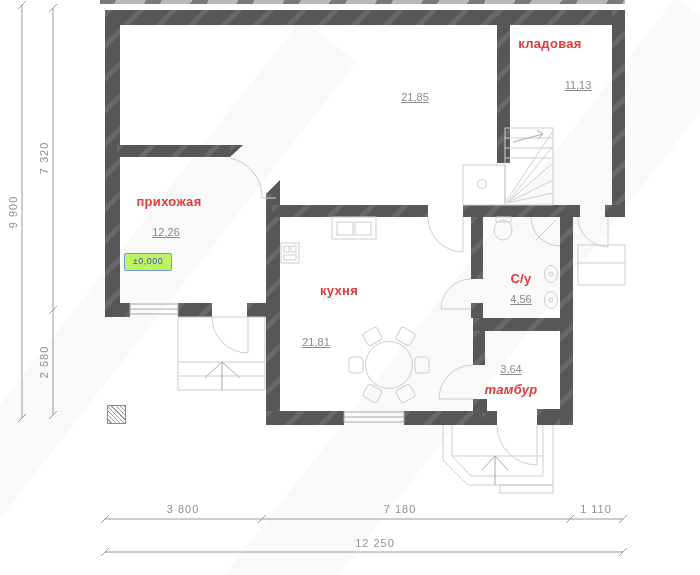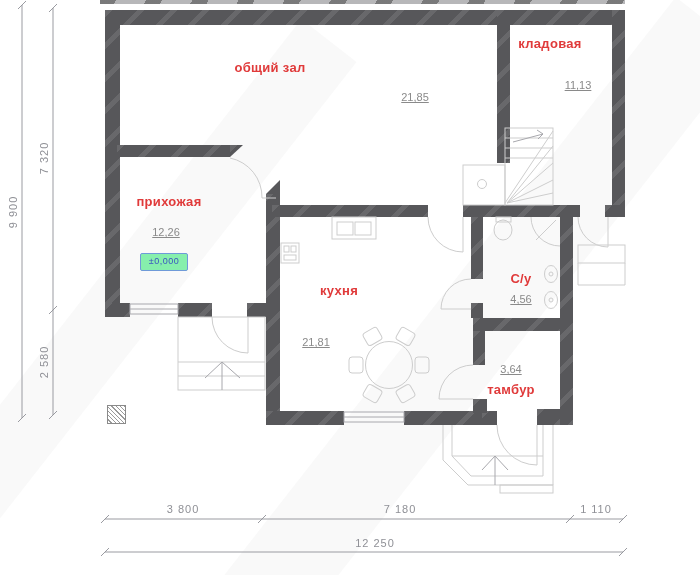--- a/index.html
+++ b/index.html
@@ -18,23 +18,23 @@
   .s-light{stroke:var(--line-light);fill:none;stroke-width:1;}
   .s-mid{stroke:var(--line-mid);fill:none;stroke-width:1;}
   .s-dim{stroke:var(--dimension-text);fill:none;stroke-width:0.9;}
   .room-label{position:absolute;color:var(--room-label);font-size:13px;font-weight:bold;
               text-align:center;white-space:nowrap;letter-spacing:.3px;}
   .area{position:absolute;color:var(--area-text);font-size:11px;text-align:center;
         text-decoration:underline;white-space:nowrap;}
   .dim{position:absolute;color:var(--dimension-text);font-size:11px;text-align:center;
        white-space:nowrap;letter-spacing:1px;}
   .dim.vert{transform:rotate(-90deg);}
-  .elev{position:absolute;left:140px;top:253px;width:46px;height:16px;border:1px solid var(--elevation-border);
+  .elev{position:absolute;left:124px;top:253px;width:46px;height:16px;border:1px solid var(--elevation-border);
         border-radius:2px;color:var(--elevation-text);font-size:9px;line-height:15px;text-align:center;
-        background:#86efac;letter-spacing:.5px;}
+        background:#bef264;letter-spacing:.5px;}
   .hatch-box{position:absolute;left:107px;top:405px;width:17px;height:17px;border:1px solid #8a8a8a;
         background:repeating-linear-gradient(45deg,#ffffff 0 2px,#9a9a9a 2px 3px);}
   .top-strip{position:absolute;left:100px;top:0;width:525px;height:4px;background:#b7b7b9;
         background-image:repeating-linear-gradient(120deg, rgba(60,60,60,.5) 0 14px, rgba(60,60,60,0) 14px 40px);}
   .wm{position:absolute;background:rgba(90,90,95,.04);pointer-events:none;}
 </style>
 </head>
 <body>
 
 <div id="canvas">
@@ -191,36 +191,35 @@
       <line x1="101" y1="523" x2="109" y2="515" class="s-dim"></line>
       <line x1="258" y1="523" x2="266" y2="515" class="s-dim"></line>
       <line x1="566" y1="523" x2="574" y2="515" class="s-dim"></line>
       <line x1="619" y1="523" x2="627" y2="515" class="s-dim"></line>
       <line x1="105" y1="552" x2="623" y2="552" class="s-dim"></line>
       <line x1="101" y1="556" x2="109" y2="548" class="s-dim"></line>
       <line x1="619" y1="556" x2="627" y2="548" class="s-dim"></line>
     </g>
   </svg>
 
-  <div class="room-label" style="left:215px;top:60px;width:110px;">общий зал</div>
   <div class="area" style="left:390px;top:91px;width:50px;">21,85</div>
 
   <div class="room-label" style="left:510px;top:36px;width:80px;">кладовая</div>
   <div class="area" style="left:553px;top:79px;width:50px;">11,13</div>
 
   <div class="room-label" style="left:129px;top:194px;width:80px;">прихожая</div>
   <div class="area" style="left:141px;top:226px;width:50px;">12,26</div>
 
   <div class="room-label" style="left:304px;top:283px;width:70px;">кухня</div>
   <div class="area" style="left:291px;top:336px;width:50px;">21,81</div>
 
   <div class="room-label" style="left:496px;top:271px;width:50px;">С/у</div>
   <div class="area" style="left:496px;top:245px;width:50px;margin-top:48px;">4,56</div>
 
-  <div class="room-label" style="left:476px;top:382px;width:70px;">тамбур</div>
+  <div class="room-label" style="left:476px;top:382px;width:70px;font-style:italic;">тамбур</div>
   <div class="area" style="left:486px;top:363px;width:50px;">3,64</div>
 
   <div class="elev">±0,000</div>
 
   <div class="hatch-box"></div>
 
   <div class="dim vert" style="left:-16px;top:205px;width:60px;height:14px;">9 900</div>
   <div class="dim vert" style="left:15px;top:151px;width:60px;height:14px;">7 320</div>
   <div class="dim vert" style="left:15px;top:355px;width:60px;height:14px;">2 580</div>
   <div class="dim" style="left:153px;top:503px;width:60px;">3 800</div>

